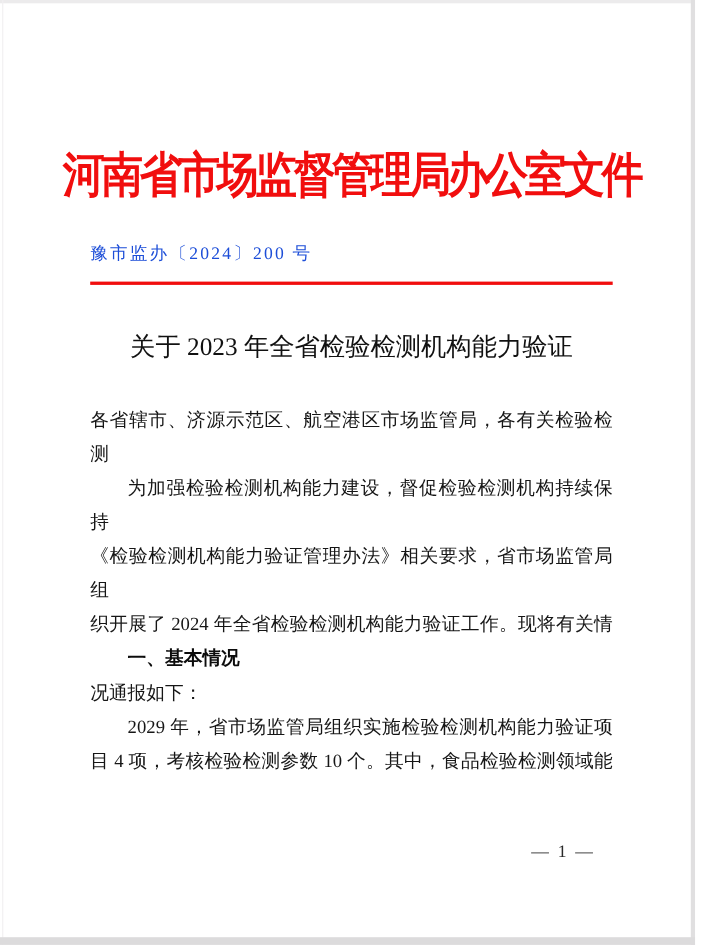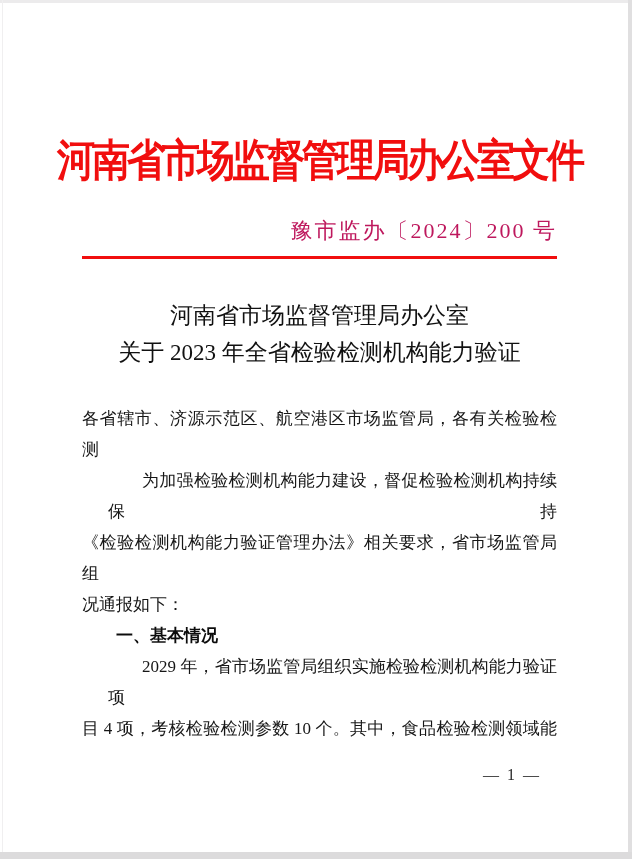--- a/index.html
+++ b/index.html
@@ -31,25 +31,25 @@
     font-size: 38px;
     font-weight: 700;
     letter-spacing: -3px;
     line-height: 60px;
     white-space: nowrap;
     transform: scale(1, 1.15);
     transform-origin: center;
   }
   .doc-number {
     margin-top: 29px;
-    text-align: right;
-    font-size: 22px;
+    text-align: left;
+    font-size: 16px;
     letter-spacing: 2px;
     line-height: 24px;
-    color: #be185d;
+    color: #1d4ed8;
   }
   .red-rule {
     margin-top: 13px;
     height: 3px;
     background: var(--accent-red, #f10e0e);
   }
   .title {
     margin-top: 38px;
     text-align: center;
     font-size: 23px;
@@ -57,21 +57,21 @@
     color: #111111;
   }
   .body-text {
     margin-top: 32px;
     font-size: 17px;
     line-height: 31px;
     color: #161616;
   }
   .line { min-height: 31px; }
   .line.justify { text-align: justify; text-align-last: justify; }
-  .line.indent  { text-indent: 2em; margin-left: 26px; }
+  .line.indent  { text-indent: 2em; }
   .line.heading {
     font-family: "Liberation Sans", "DejaVu Sans", sans-serif;
     font-weight: 700;
     text-indent: 2em;
     color: #0c0c0c;
   }
   .page-number {
     position: absolute;
     top: 766px;
     left: 462px;
@@ -92,29 +92,29 @@
   <div class="edge-bottom"></div>
 
   <div class="content">
     <div class="letterhead">河南省市场监督管理局办公室文件</div>
 
     <div class="doc-number">豫市监办〔2024〕200 号</div>
 
     <div class="red-rule"></div>
 
     <div class="title">
-      <div>河南省市场监督管理局办公室</div>
       <div>关于 2023 年全省检验检测机构能力验证</div>
     </div>
 
     <div class="body-text">
         <div class="line justify">各省辖市、济源示范区、航空港区市场监管局，各有关检验检测</div>
         <div class="line indent justify">为加强检验检测机构能力建设，督促检验检测机构持续保持</div>
         <div class="line justify">《检验检测机构能力验证管理办法》相关要求，省市场监管局组</div>
+        <div class="line justify">织开展了 2024 年全省检验检测机构能力验证工作。现将有关情</div>
+        <div class="line heading">一、基本情况</div>
         <div class="line plain">况通报如下：</div>
-        <div class="line heading">一、基本情况</div>
         <div class="line indent justify">2029 年，省市场监管局组织实施检验检测机构能力验证项</div>
         <div class="line justify">目 4 项，考核检验检测参数 10 个。其中，食品检验检测领域能</div>
       </div>
   </div>
 
   <div class="page-number">— 1 —</div>
 </div>
 
 </body></html>

